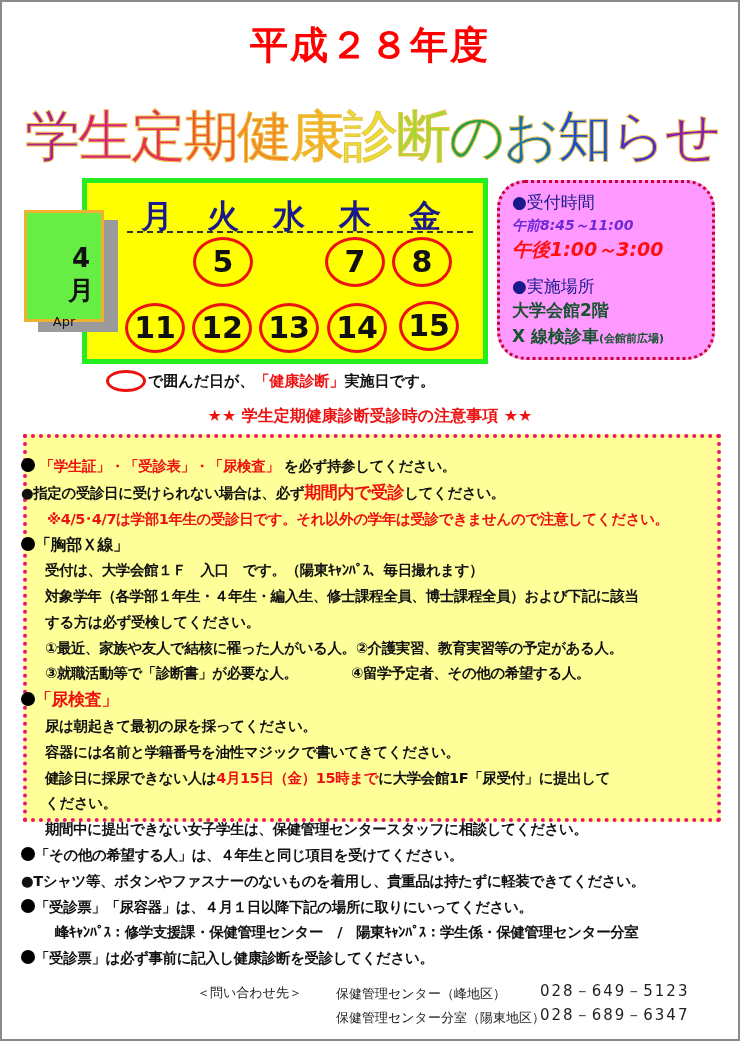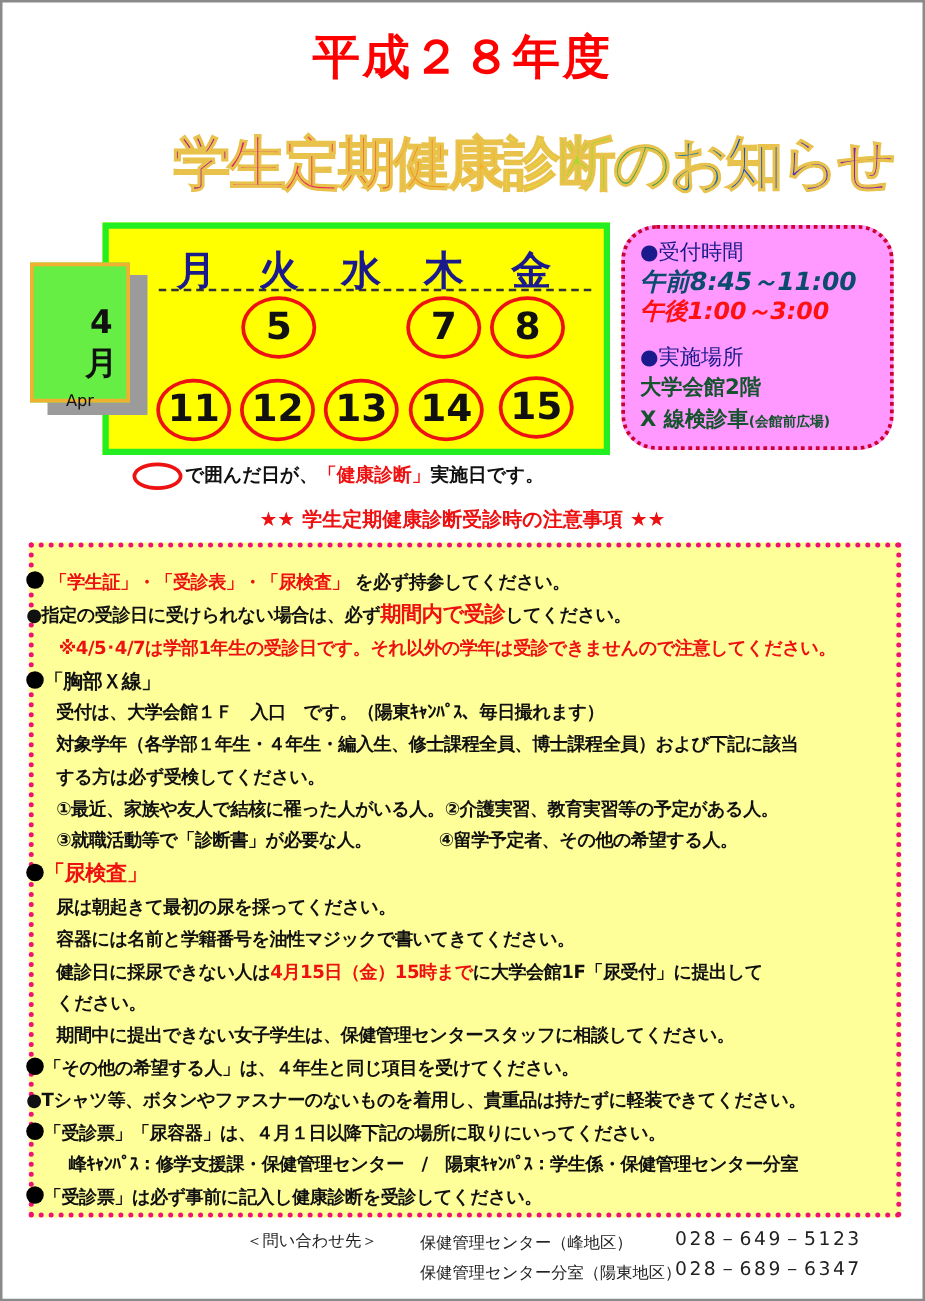--- a/index.html
+++ b/index.html
@@ -11,21 +11,21 @@
   .frame {
     position: absolute; left: 0; top: 0; width: 736px; height: 1037px;
     border: 2px solid #8a8a8a; background: #fff;
   }
   .year-title {
     position: absolute; left: 0; top: 20px; width: 740px; text-align: center;
     font-size: 38px; font-weight: bold; color: #ff0000; letter-spacing: 2px;
   }
   .main-title {
     position: absolute; left: 25px; top: 100px; width: 690px; text-align: right;
-    font-size: 46px; font-weight: bold; letter-spacing: -2px; white-space: nowrap;
+    font-size: 55px; font-weight: normal; letter-spacing: -2px; white-space: nowrap;
   }
   .main-title span { -webkit-text-stroke: 1px #e8c24a; }
 
   
   .month-badge-shadow {
     position: absolute; left: 38px; top: 220px; width: 80px; height: 112px; background: #9b9b9b;
   }
   .month-badge {
     position: absolute; left: 24px; top: 210px; width: 80px; height: 112px;
     background: #66ee44; border: 3px solid #f0b030; box-sizing: border-box;
@@ -59,32 +59,32 @@
   }
   .red { color: #ee1111; }
 
   
   .info {
     position: absolute; left: 497px; top: 180px; width: 218px; height: 180px;
     background: #ff99ff; border: 3px dotted #cc0033; border-radius: 28px; box-sizing: border-box;
     padding: 8px 0 0 12px;
   }
   .info .h { font-size: 17px; color: #1a1a8c; line-height: 22px; }
-  .info .t1 { font-size: 20px; font-weight: bold; color: #0c4a6e; line-height: 24px; font-style: italic; }
+  .info .t1 { font-size: 14px; font-weight: bold; color: #6d28d9; line-height: 24px; font-style: italic; }
   .info .t2 { font-size: 19px; font-weight: bold; color: #ff1111; line-height: 24px; font-style: italic; }
   .info .gap { height: 14px; }
   .info .p { font-size: 17px; font-weight: bold; color: #14532d; line-height: 26px; }
   .info .p small { font-size: 11px; }
 
   .notice-title {
     position: absolute; left: 0; top: 406px; width: 740px; text-align: center;
     font-size: 16px; font-weight: bold; color: #ee1111; white-space: nowrap;
   }
   .notes {
-    position: absolute; left: 23px; top: 434px; width: 698px; height: 540px;
+    position: absolute; left: 23px; top: 434px; width: 698px; height: 388px;
     background: #ffff99; border: 4px dotted #ee1177; box-sizing: border-box;
     padding: 16px 0 0 0;
   }
   .note-line {
     font-size: 14.5px; font-weight: bold; color: #111; line-height: 25.8px; white-space: nowrap;
     letter-spacing: -0.4px;
   }
   .ind { padding-left: 18px; }
   .ind2 { padding-left: 28px; }
   .warn { color: #ee1111; padding-left: 20px; }

